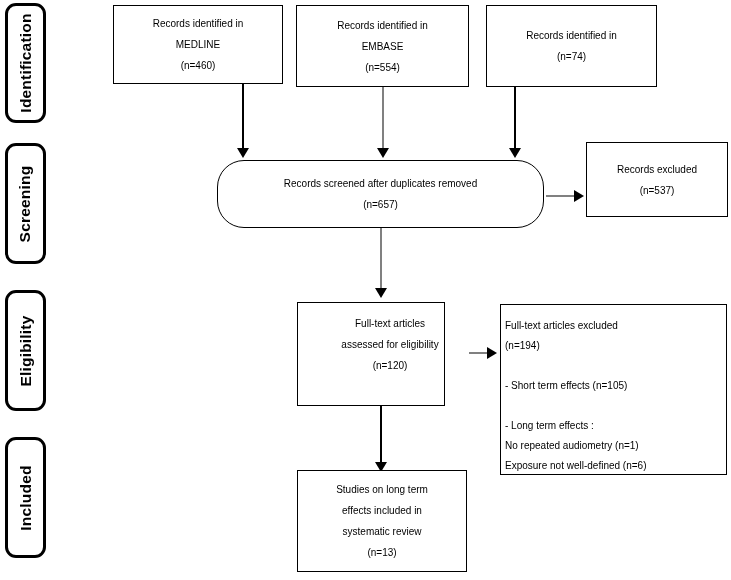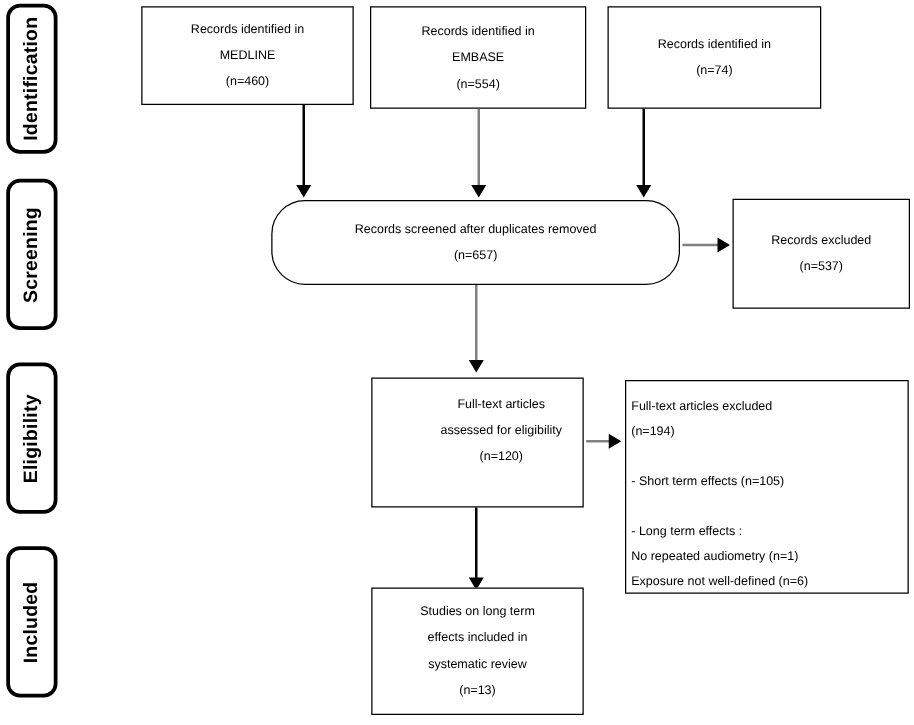--- a/index.html
+++ b/index.html
@@ -142,31 +142,31 @@
   </div>
 
   <div class="box center" style="left:217px; top:160px; width:327px; height:68px;border-radius:27px;">
     <div class="line">Records screened after duplicates removed</div>
     <div class="line">(n=657)</div>
   </div>
   <div class="arrow-h gray" style="left:546px; top:190px; width:38px;">
     <i class="shaft"></i>
       <i class="head"></i>
   </div>
-  <div class="box center" style="left:586px; top:159px; width:142px; height:88px;">
+  <div class="box center" style="left:586px; top:142px; width:142px; height:75px;">
     <div class="line">Records excluded</div>
     <div class="line">(n=537)</div>
   </div>
 
   <div class="arrow-v gray" style="left:375px; top:228px; height:70px;">
     <i class="shaft"></i>
       <i class="head"></i>
   </div>
 
-  <div class="box toppad" style="left:297px; top:302px; width:170px; height:104px;padding-left:38px;">
+  <div class="box toppad" style="left:297px; top:302px; width:148px; height:104px;padding-left:38px;">
     <div class="line">Full-text articles</div>
     <div class="line">assessed for eligibility</div>
     <div class="line">(n=120)</div>
   </div>
   <div class="arrow-h gray" style="left:469px; top:347px; width:28px;">
     <i class="shaft"></i>
       <i class="head"></i>
   </div>
   <div class="box topleft" style="left:500px; top:304px; width:227px; height:171px;">
     <div class="line">Full-text articles excluded</div>

